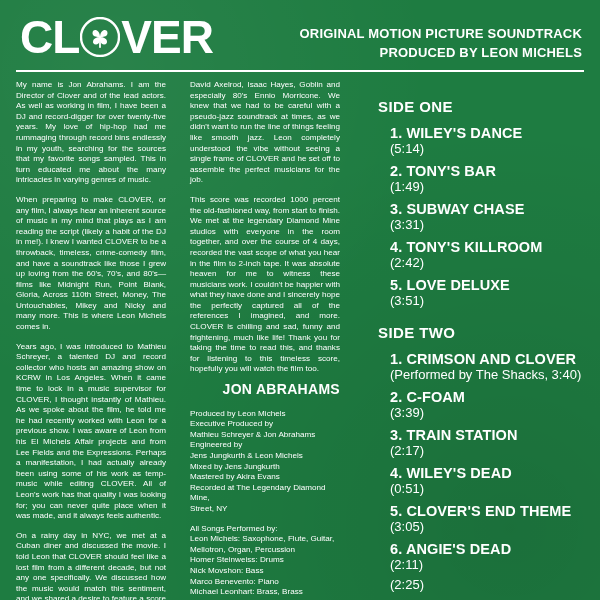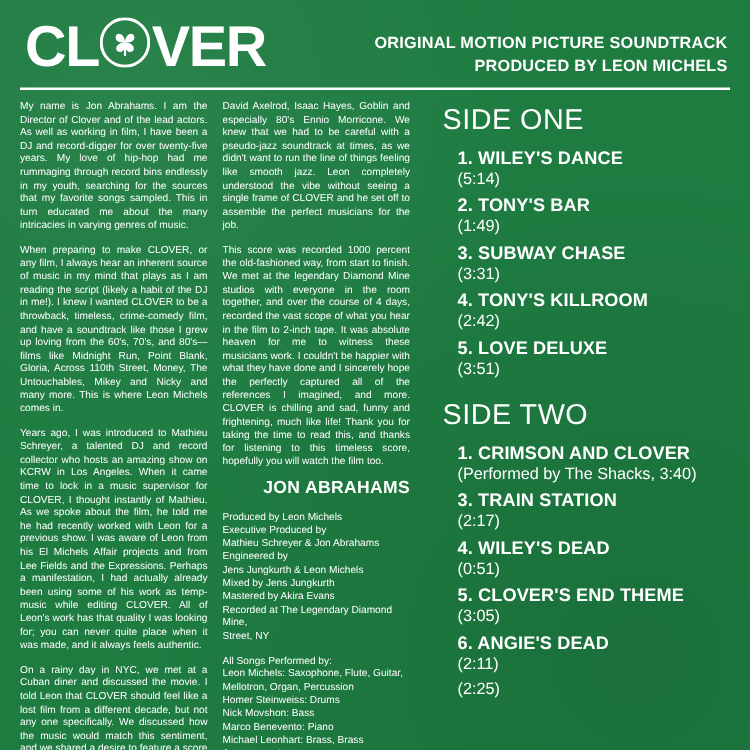--- a/index.html
+++ b/index.html
@@ -37,21 +37,21 @@
     align-items: center;
   }
   .album-title {
     font-family: "Liberation Sans", sans-serif;
     font-weight: bold;
     font-size: 46px;
     letter-spacing: -1px;
     line-height: 46px;
     color: #ffffff;
     display: flex;
-    align-items: flex-start;
+    align-items: center;
   }
   .clover-mark {
     display: inline-block;
     width: 40px;
     height: 40px;
     position: relative;
     margin: 0 1px;
     vertical-align: middle;
   }
   .clover-mark svg { display: block; }
@@ -64,21 +64,21 @@
     letter-spacing: 0.2px;
   }
   .rule {
     height: 2px;
     background: #ffffff;
     margin: 2px 0 8px 0;
   }
   
   .body {
     display: flex;
-    gap: 12px;
+    gap: 24px;
     height: 497px;
   }
   .col {
     font-size: 8.1px;
     line-height: 10.6px;
     letter-spacing: 0.01px;
     text-align: justify;
   }
   .col-1 { width: 150px; }
   .col-2 { width: 150px; }
@@ -95,24 +95,24 @@
     line-height: 10.6px;
     text-align: left;
   }
   .meta-block .blk { margin-bottom: 9px; }
   
   .col-3 {
     flex: 1;
     padding-left: 14px;
   }
   .side-head {
-    font-weight: normal;
-    font-size: 23px;
+    font-weight: bold;
+    font-size: 15px;
     letter-spacing: 0.4px;
-    margin: 2px 0 10px 0;
+    margin: 18px 0 10px 0;
   }
   .side-head.second { margin-top: 18px; }
   .track {
     margin-bottom: 9px;
     margin-left: 12px;
   }
   .track-title {
     font-weight: bold;
     font-size: 14.5px;
     line-height: 17px;
@@ -221,20 +221,24 @@
         <div class="track-sub">(3:51)</div>
       </div>
 
       <div class="side-head second">SIDE TWO</div>
 
       <div class="track">
         <div class="track-title">1. CRIMSON AND CLOVER</div>
         <div class="track-sub">(Performed by The Shacks, 3:40)</div>
       </div>
       <div class="track">
+        <div class="track-title">2. C-FOAM</div>
+        <div class="track-sub">(3:39)</div>
+      </div>
+      <div class="track">
         <div class="track-title">3. TRAIN STATION</div>
         <div class="track-sub">(2:17)</div>
       </div>
       <div class="track">
         <div class="track-title">4. WILEY'S DEAD</div>
         <div class="track-sub">(0:51)</div>
       </div>
       <div class="track">
         <div class="track-title">5. CLOVER'S END THEME</div>
         <div class="track-sub">(3:05)</div>

